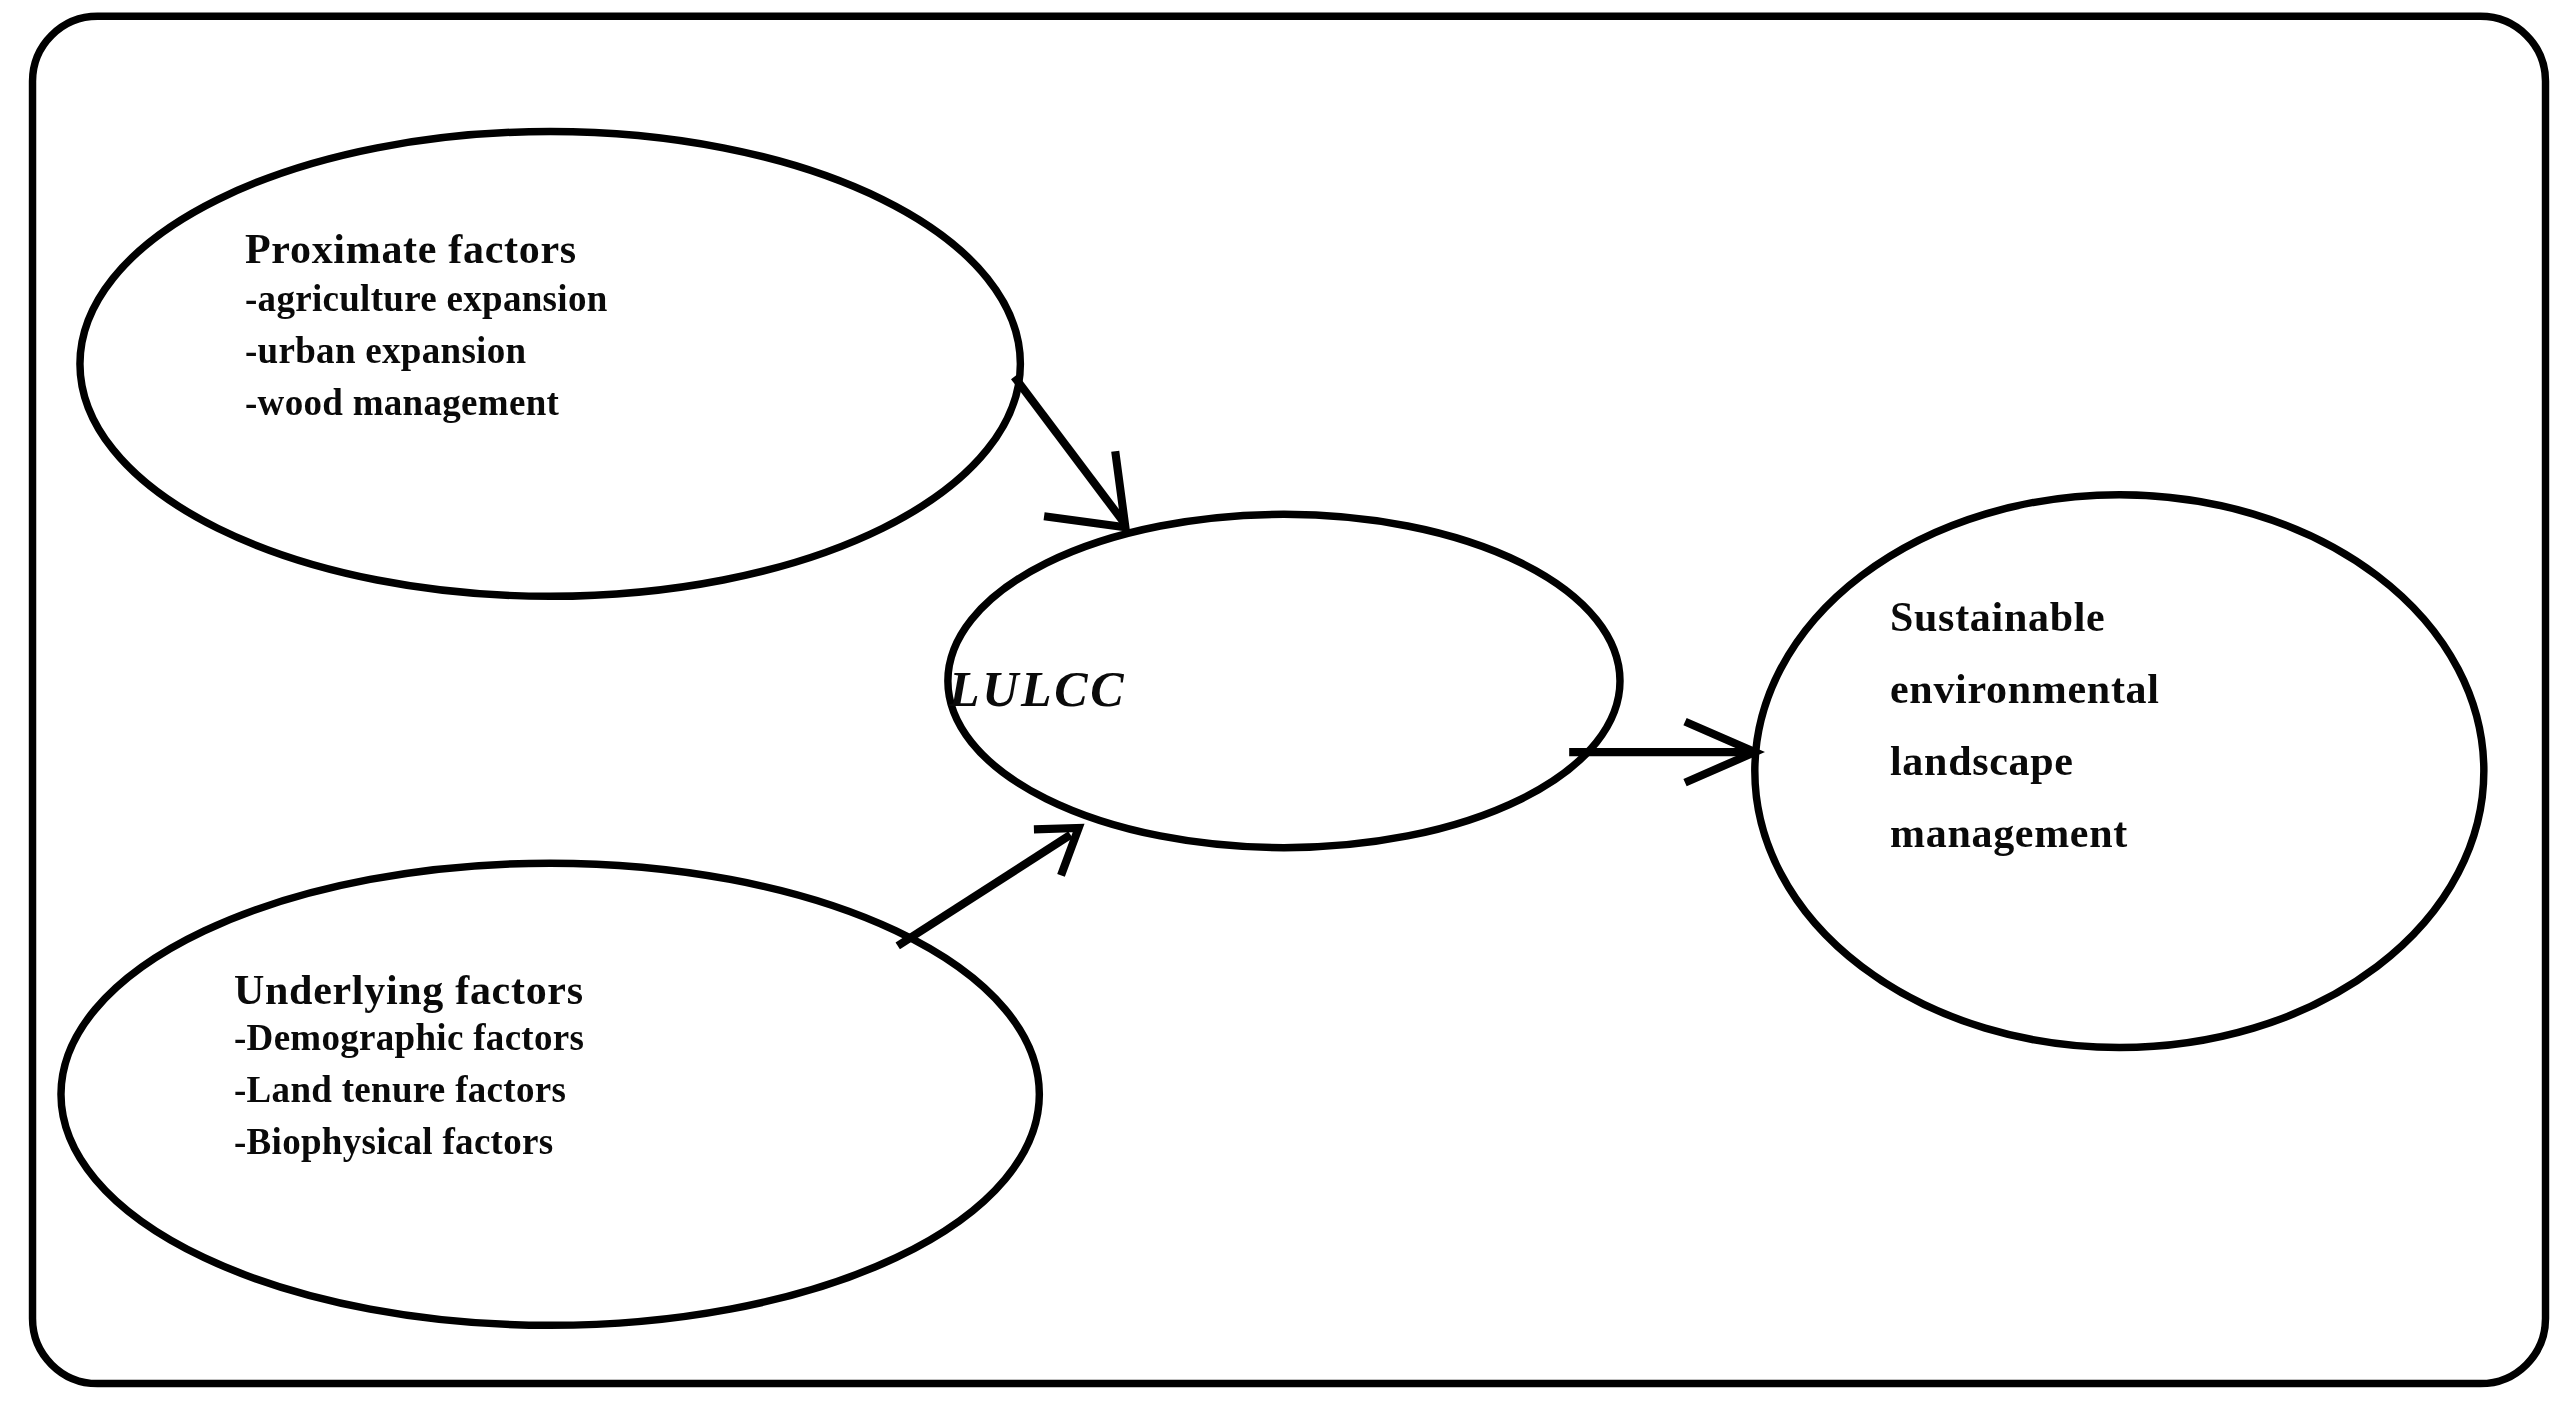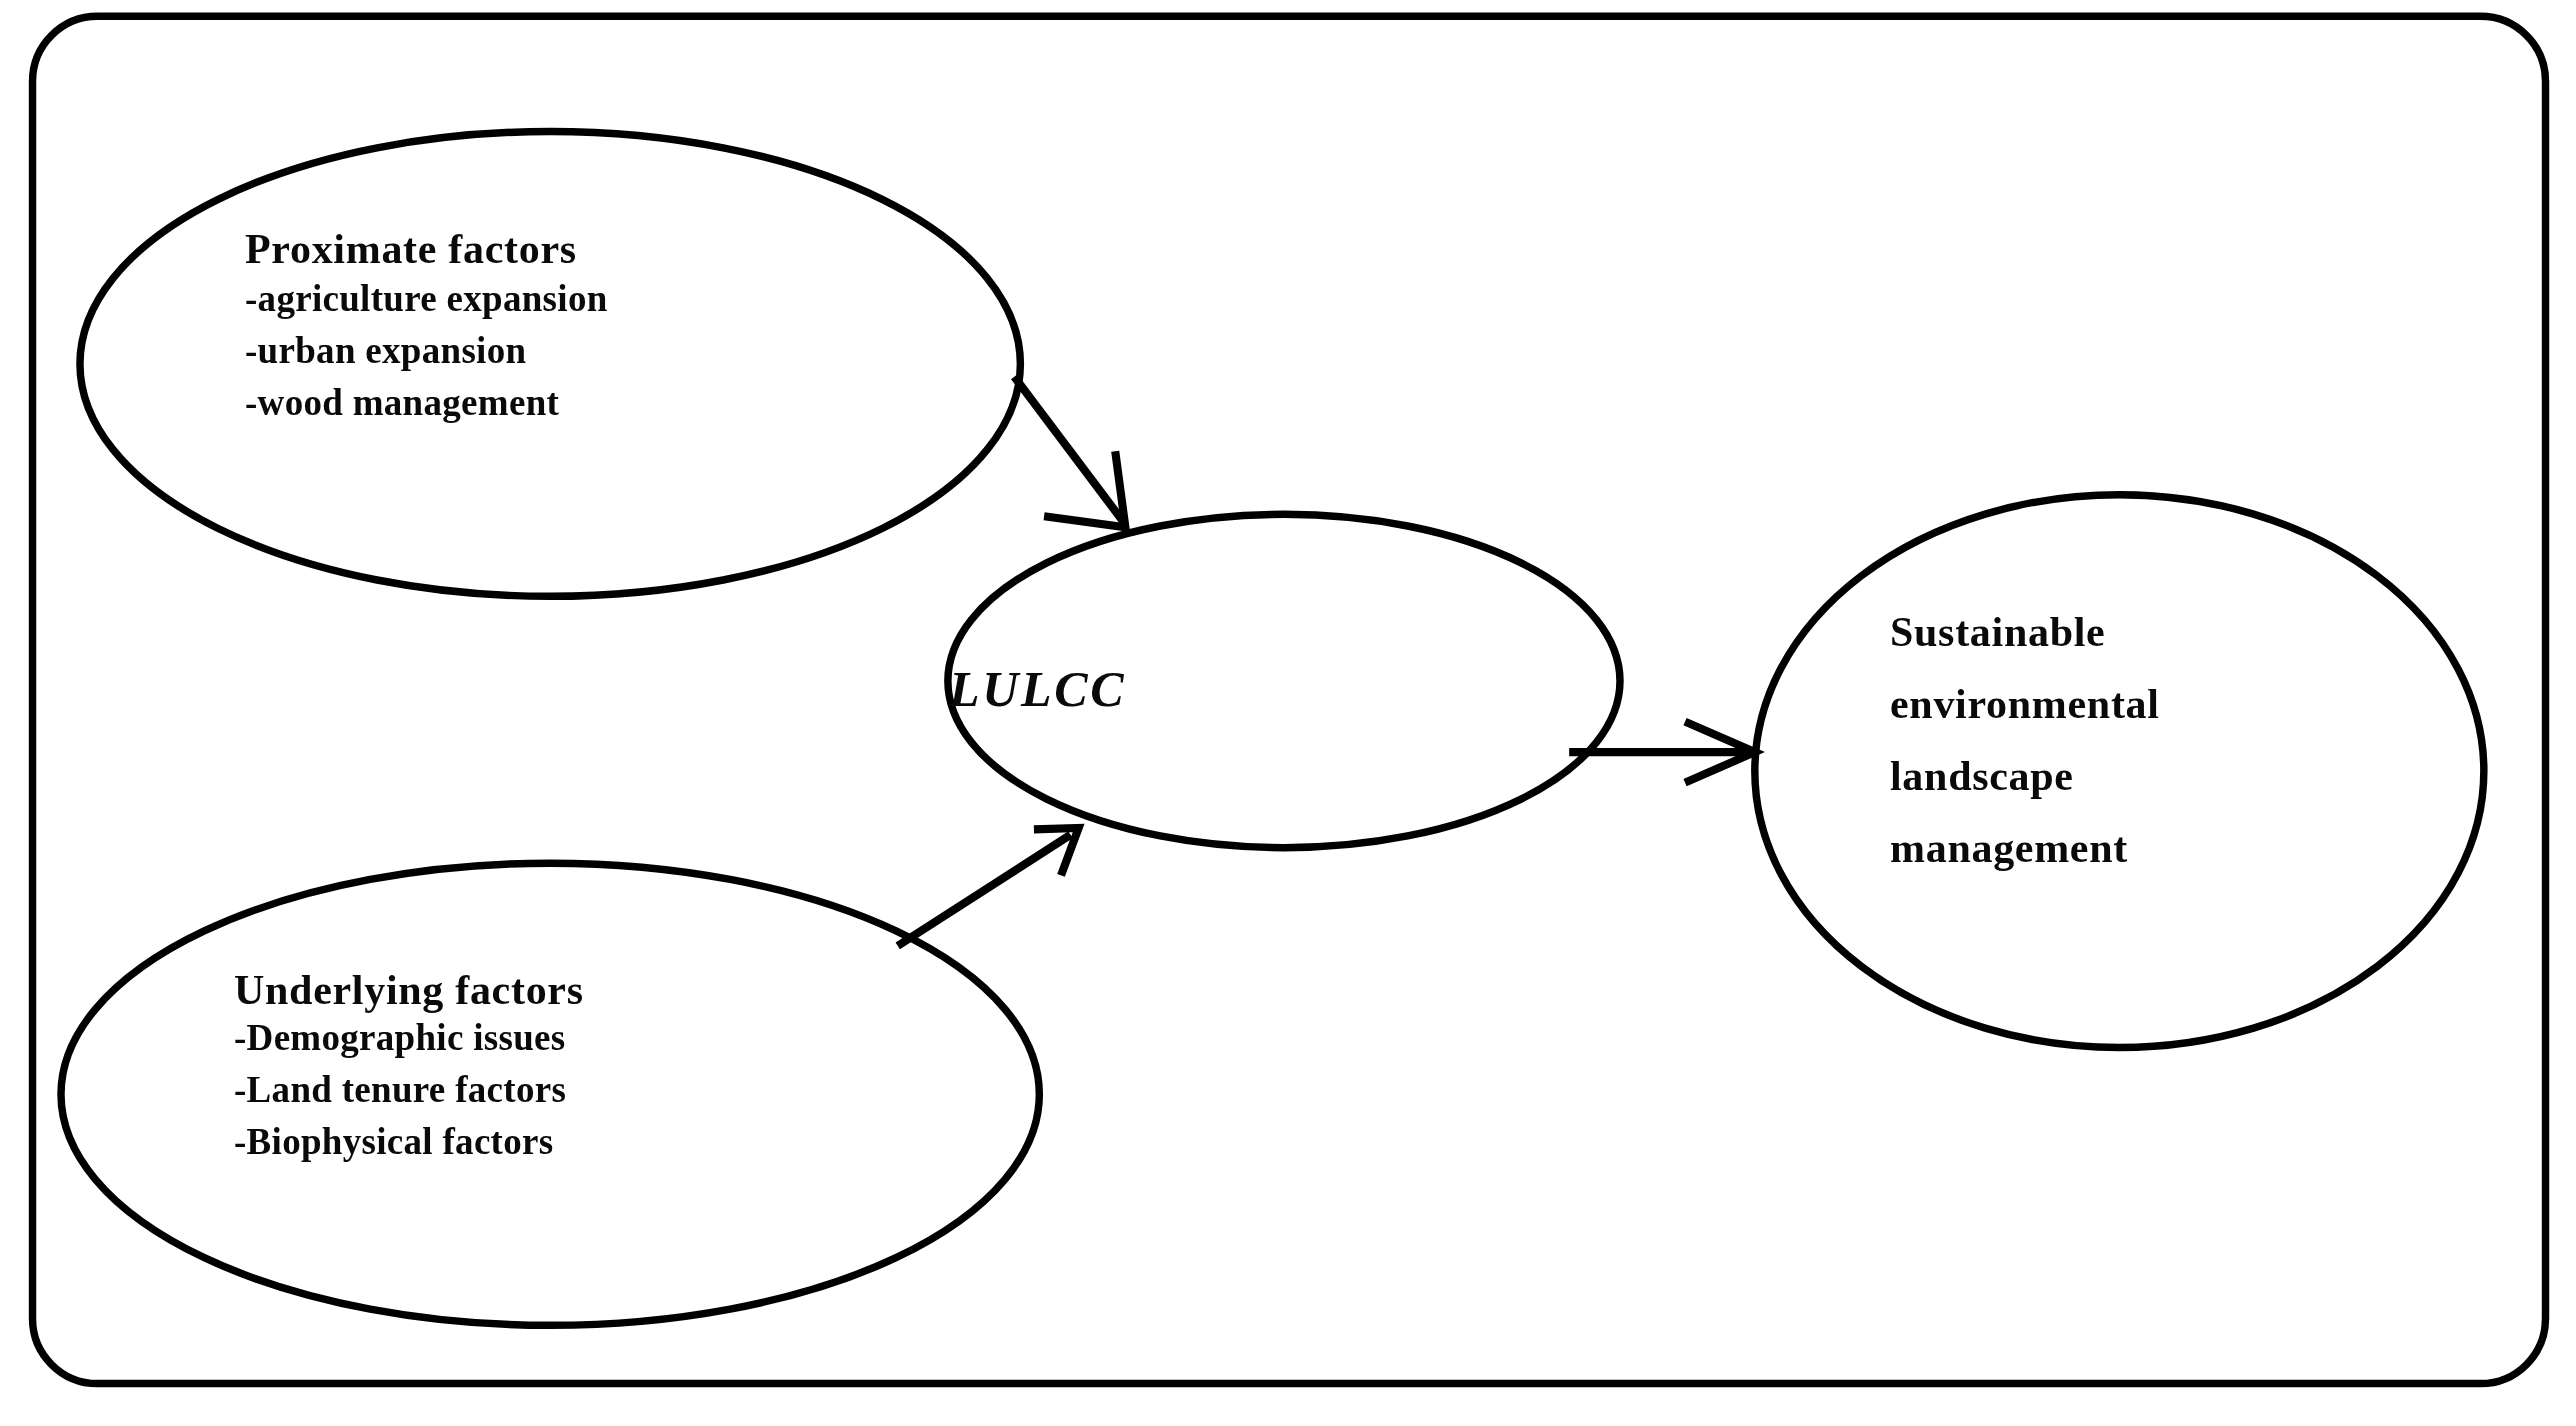--- a/index.html
+++ b/index.html
@@ -93,21 +93,21 @@
   
   #lulcc-text {
     left: 949px;
     top: 664px;
     width: 671px;
     font-style: italic;
   }
 
   
   #outcome-text { left: 1890px; top: 596px; }
-  #outcome-text .outcome-line { margin: 15px 0 30px 0; }
+  #outcome-text .outcome-line { margin: 0 0 30px 0; }
 </style>
 </head>
 <body>
 
 <div id="diagram-root">
 
   <svg class="canvas" viewBox="0 0 3802 2106" xmlns="http://www.w3.org/2000/svg">
 
     <rect class="shape-stroke" x="48" y="24" width="3709" height="2018" rx="96" ry="96"></rect>
 
@@ -137,21 +137,21 @@
 
   <div class="txt" id="proximate-text">
     <div class="node-heading">Proximate factors</div>
     <div class="node-item">-agriculture expansion</div>
     <div class="node-item">-urban expansion</div>
     <div class="node-item">-wood management</div>
   </div>
 
   <div class="txt" id="underlying-text">
     <div class="node-heading">Underlying factors</div>
-    <div class="node-item">-Demographic issues</div>
+    <div class="node-item">-Demographic factors</div>
     <div class="node-item">-Land tenure factors</div>
     <div class="node-item">-Biophysical factors</div>
   </div>
 
   <div class="txt" id="lulcc-text">
     <div class="center-label">LULCC</div>
   </div>
 
   <div class="txt" id="outcome-text">
     <div class="outcome-line">Sustainable</div>

